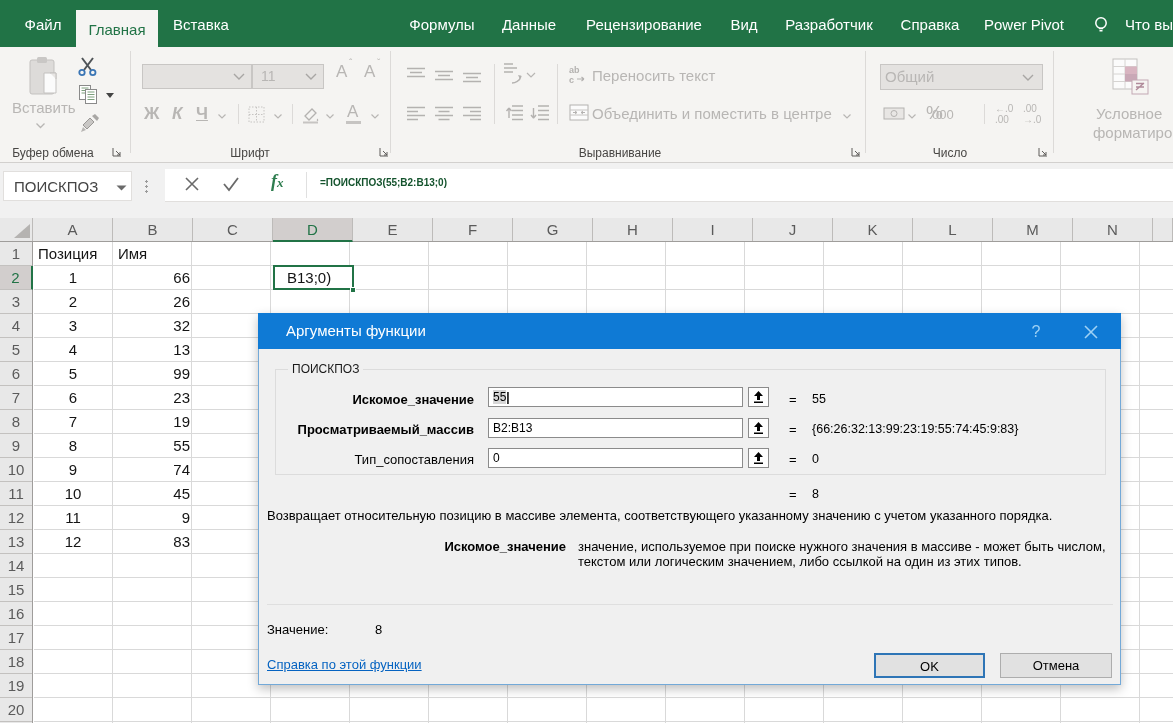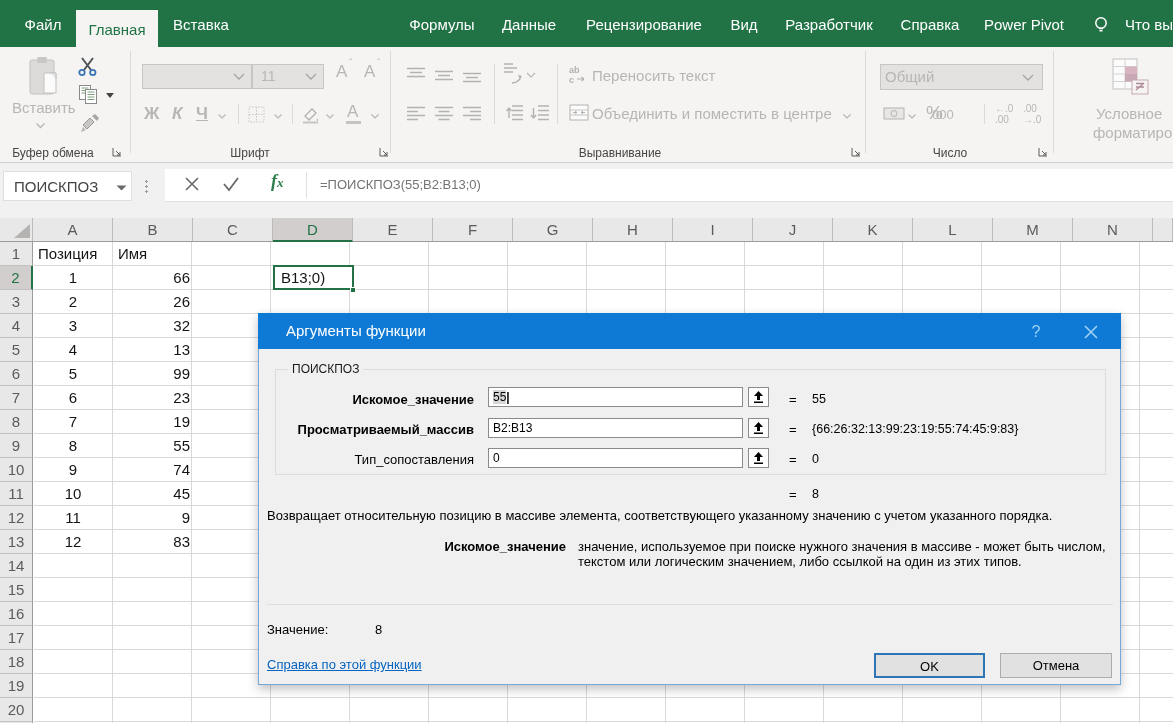--- a/index.html
+++ b/index.html
@@ -17,21 +17,21 @@
   #ribbon { position:absolute; left:0; top:0; width:1173px; height:164px; }
   .gsep { position:absolute; top:51px; width:1px; height:102px; background:#dcdad8; }
   .glabel { position:absolute; top:146px; font-size:12px; color:#484644; text-align:center; }
   .glaunch { position:absolute; top:147px; width:10px; height:10px; }
   .dis { color:#b8b6b4; }
 
   
   #fbar { position:absolute; left:0; top:164px; width:1173px; height:54px; background:#f1f1f1; }
   #namebox { position:absolute; left:3px; top:7px; width:129px; height:30px; background:#fff; border:1px solid #e1dfdd; font-size:14px; color:#333; }
   #fxwhite { position:absolute; left:165px; top:5px; width:1008px; height:33px; background:#fff; border-bottom:1px solid #e1dfdd; }
-  #ftext { position:absolute; left:320px; top:13px; font-size:13px; font-weight:normal; color:#737373; }
+  #ftext { position:absolute; left:320px; top:13px; font-size:10px; font-weight:bold; color:#14532d; }
 
   
   #sheet { position:absolute; left:0; top:218px; width:1173px; height:505px; background:#fff; }
   #colhdr { position:absolute; left:0; top:0; width:1173px; height:24px; background:#e8e8e8; border-bottom:1px solid #9f9d9b; }
   .ch { position:absolute; top:0; height:23px; border-right:1px solid #bdbbb9; text-align:center; font-size:15px; color:#5b5b5b; line-height:24px; }
   #rowhdr { position:absolute; left:0; top:24px; width:33px; height:481px; background:#e8e8e8; border-right:1px solid #9f9d9b; }
   .rh { position:absolute; left:0; width:32px; height:24px; border-bottom:1px solid #c3c1bf; text-align:center; font-size:15px; color:#5b5b5b; line-height:23px; }
   #cells { position:absolute; left:34px; top:24px; width:1139px; height:481px;
     background-image:
       repeating-linear-gradient(to right, transparent 0px, transparent 78px, #d9d9d9 78px, #d9d9d9 79px),
@@ -340,21 +340,21 @@
         <div class="cell" style="left:33px;top:216px;width:80px;text-align:center;">8</div>
         <div class="cell" style="left:113px;top:216px;width:77px;text-align:right;">55</div>
         <div class="cell" style="left:33px;top:240px;width:80px;text-align:center;">9</div>
         <div class="cell" style="left:113px;top:240px;width:77px;text-align:right;">74</div>
         <div class="cell" style="left:33px;top:264px;width:80px;text-align:center;">10</div>
         <div class="cell" style="left:113px;top:264px;width:77px;text-align:right;">45</div>
         <div class="cell" style="left:33px;top:288px;width:80px;text-align:center;">11</div>
         <div class="cell" style="left:113px;top:288px;width:77px;text-align:right;">9</div>
         <div class="cell" style="left:33px;top:312px;width:80px;text-align:center;">12</div>
         <div class="cell" style="left:113px;top:312px;width:77px;text-align:right;">83</div>
-        <div class="cell" style="left:273px;top:47px;width:81px;height:25px;background:#fff;border:2px solid #217346;line-height:21px;padding-left:6px;">B13;0)</div>
+        <div class="cell" style="left:273px;top:47px;width:81px;height:25px;background:#fff;border:2px solid #217346;line-height:21px;padding-left:12px;">B13;0)</div>
         <div class="cell" style="left:350px;top:69px;width:6px;height:6px;background:#217346;border:1px solid #fff;"></div>
       </div>
   </div>
 
   <div id="dlg">
     <div id="dlgtitle">Аргументы функции</div>
     <span class="abs" style="left:769px;top:0;width:16px;height:36px;color:#9ed1f5;font-size:16px;line-height:36px;text-align:center;">?</span>
     <svg class="abs" style="left:825px;top:11px;" width="14" height="14" viewBox="0 0 14 14">
         <path d="M1 1l12 12M13 1L1 13" stroke="#9ed1f5" stroke-width="1.6"></path>
       </svg>

